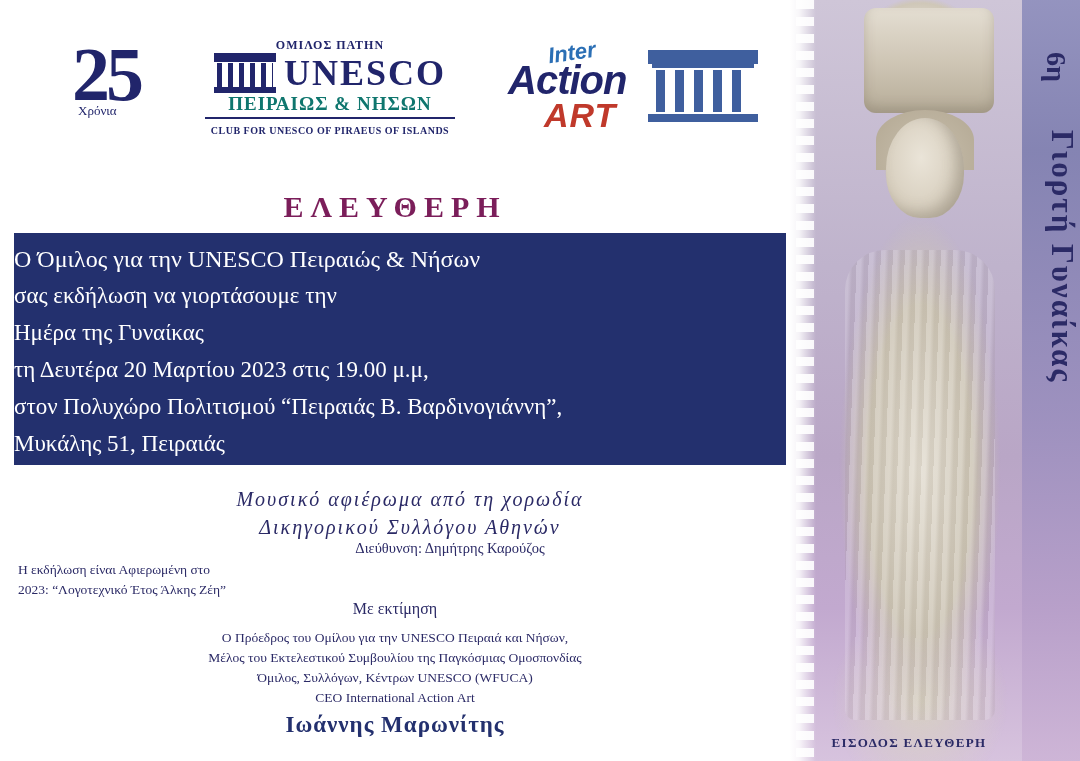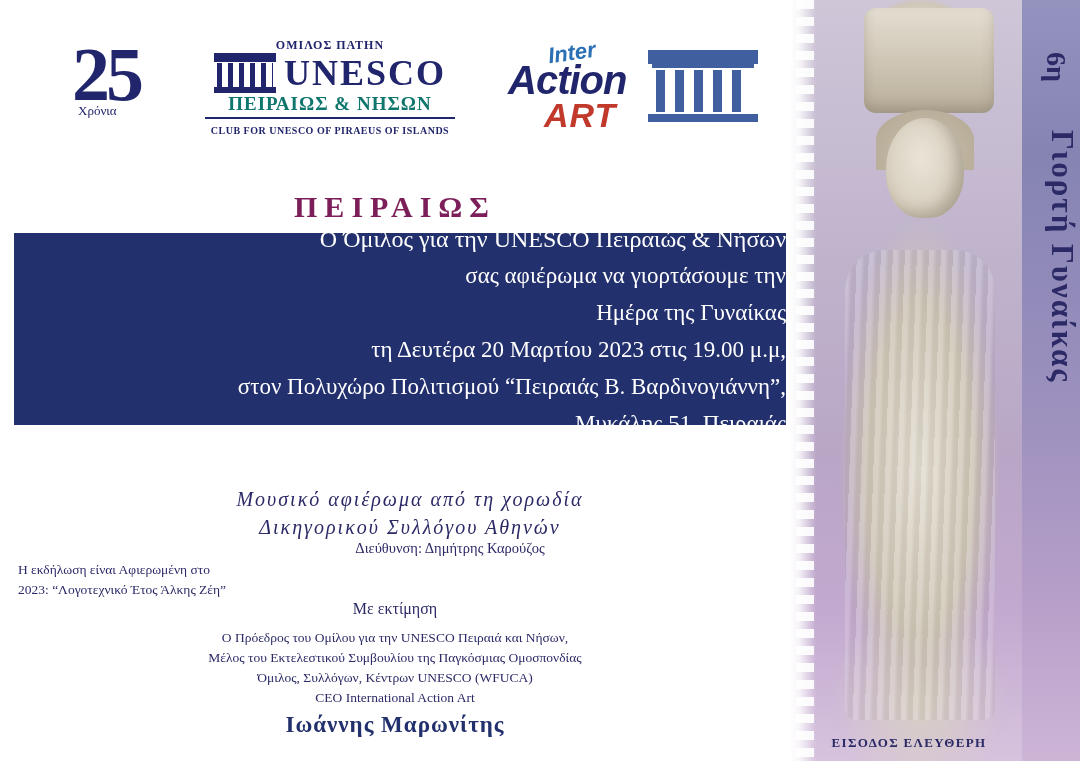--- a/index.html
+++ b/index.html
@@ -313,26 +313,26 @@
     font-size: 30px;
     font-weight: bold;
     letter-spacing: 7px;
     color: #7b1e5a;
   }
   .blue-box {
     position: absolute;
     top: 233px;
     left: 14px;
     width: 772px;
-    height: 192px;
+    height: 232px;
     background: #23306e;
     color: #ffffff;
     display: flex;
     flex-direction: column;
-    align-items: flex-end;
+    align-items: flex-start;
     justify-content: center;
     gap: 5px;
     padding-top: 4px;
     box-sizing: border-box;
   }
   .blue-box div {
     font-size: 23px;
     line-height: 32px;
     text-align: center;
   }
@@ -431,25 +431,25 @@
     <div class="art-word">ART</div>
     <div class="inter-temple">
       <div class="roof"></div>
         <div class="roof2"></div>
         <div class="cols"></div>
         <div class="base"></div>
     </div>
   </div>
 </div>
 
-<div class="invite-title">ΠΕΙΡΑΙΩΣ</div>
+<div class="invite-title">ΕΛΕΥΘΕΡΗ</div>
 
 <div class="blue-box">
   <div class="l1">Ο Όμιλος για την UNESCO Πειραιώς &amp; Νήσων</div>
-  <div>σας αφιέρωμα να γιορτάσουμε την</div>
+  <div>σας εκδήλωση να γιορτάσουμε την</div>
   <div>Ημέρα της Γυναίκας</div>
   <div>τη Δευτέρα 20 Μαρτίου 2023 στις 19.00 μ.μ,</div>
   <div>στον Πολυχώρο Πολιτισμού “Πειραιάς Β. Βαρδινογιάννη”,</div>
   <div>Μυκάλης 51, Πειραιάς</div>
 </div>
 
 <div class="choir">
   <div>Μουσικό αφιέρωμα από τη χορωδία</div>
   <div>Δικηγορικού Συλλόγου Αθηνών</div>
 </div>

